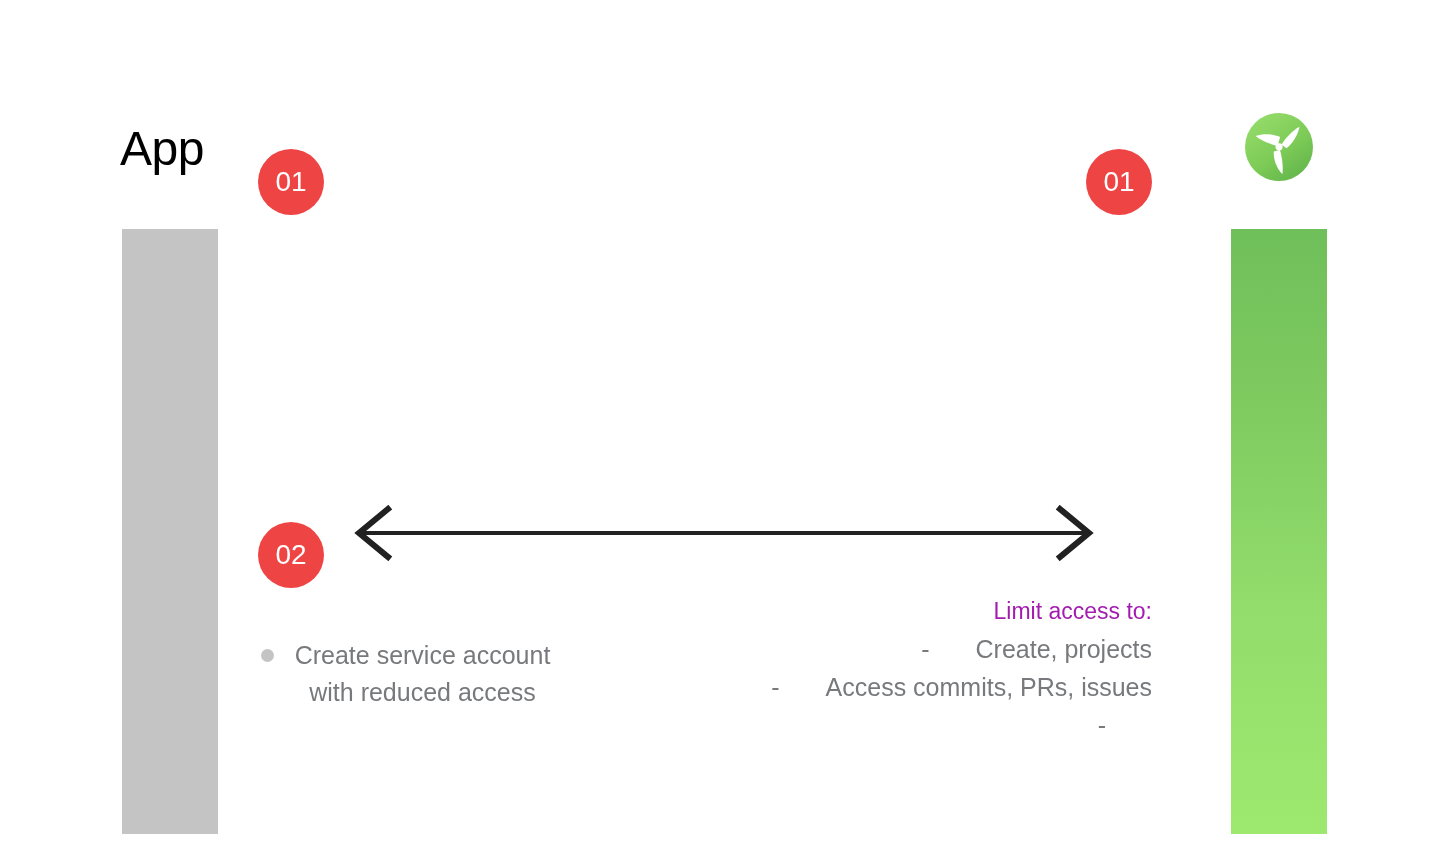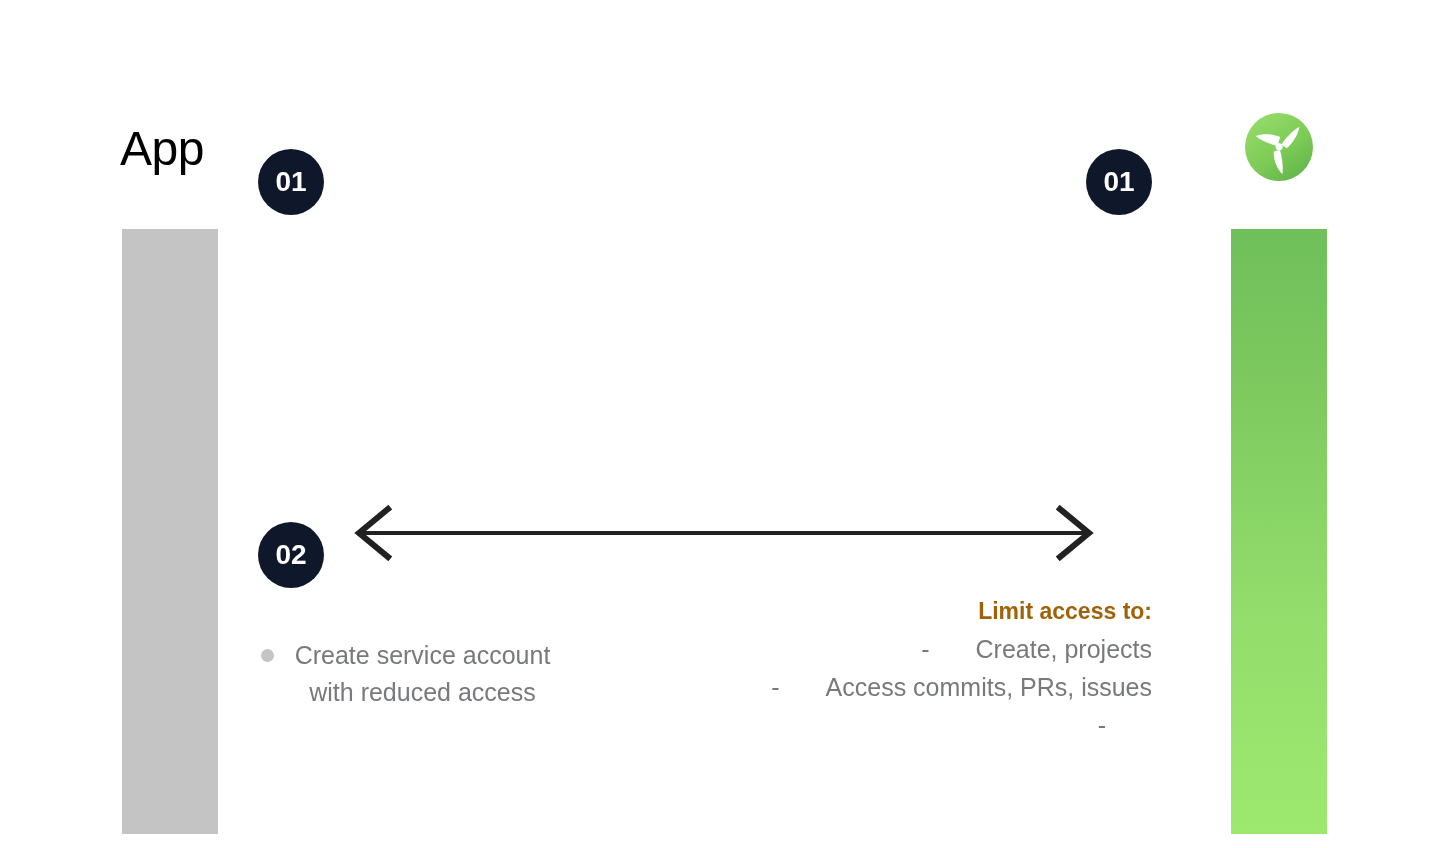--- a/index.html
+++ b/index.html
@@ -47,24 +47,24 @@
     letter-spacing: -0.5px;
     white-space: nowrap;
   }
 
   
   .step-badge {
     position: absolute;
     width: 66px;
     height: 66px;
     border-radius: 50%;
-    background: #0f172a;
+    background: #ef4444;
     color: #ffffff;
     font-size: 28px;
-    font-weight: 700;
+    font-weight: 400;
     display: flex;
     align-items: center;
     justify-content: center;
     letter-spacing: 0px;
   }
   #badge-01 { left: 258px; top: 149px; }
   #badge-03 { left: 1086px; top: 149px; }
   #badge-02 { left: 258px; top: 522px; }
 
   
@@ -111,22 +111,22 @@
   #limit-block {
     position: absolute;
     left: 620px;
     top: 593px;
     width: 532px;
     text-align: right;
   }
   #limit-heading {
     font-size: 23px;
     line-height: 37px;
-    font-weight: 700;
-    color: #a16207;
+    font-weight: 400;
+    color: #a21caf;
   }
   .limit-row {
     display: flex;
     justify-content: flex-end;
     align-items: baseline;
     font-size: 25px;
     line-height: 38px;
     color: #77797c;
   }
   .limit-dash {

